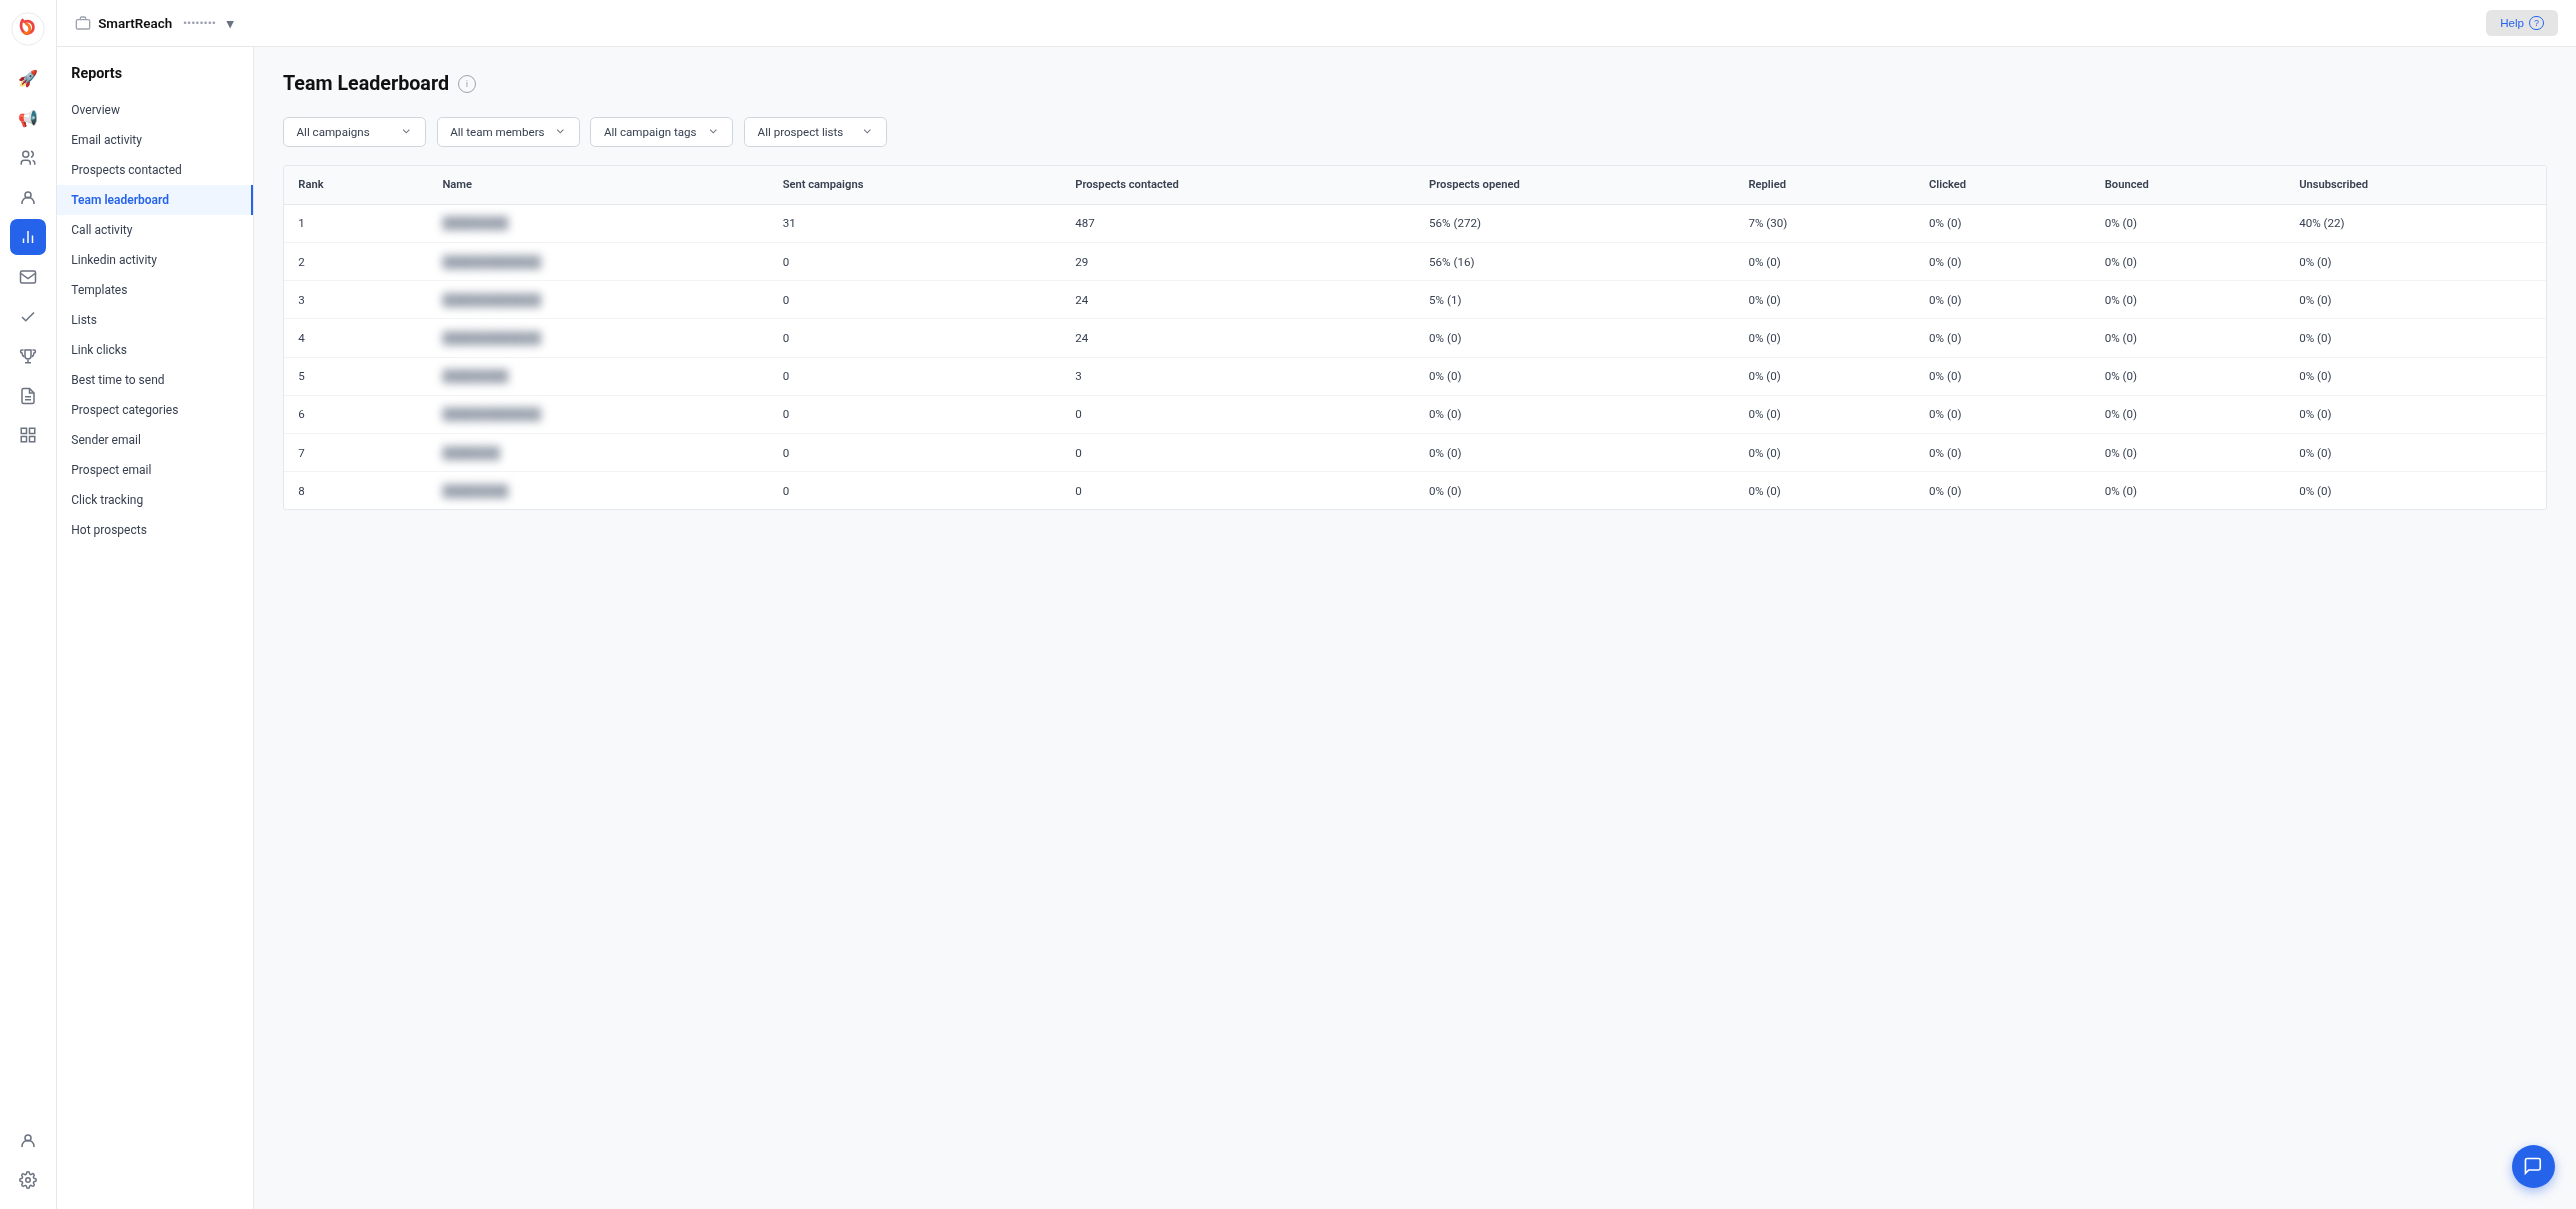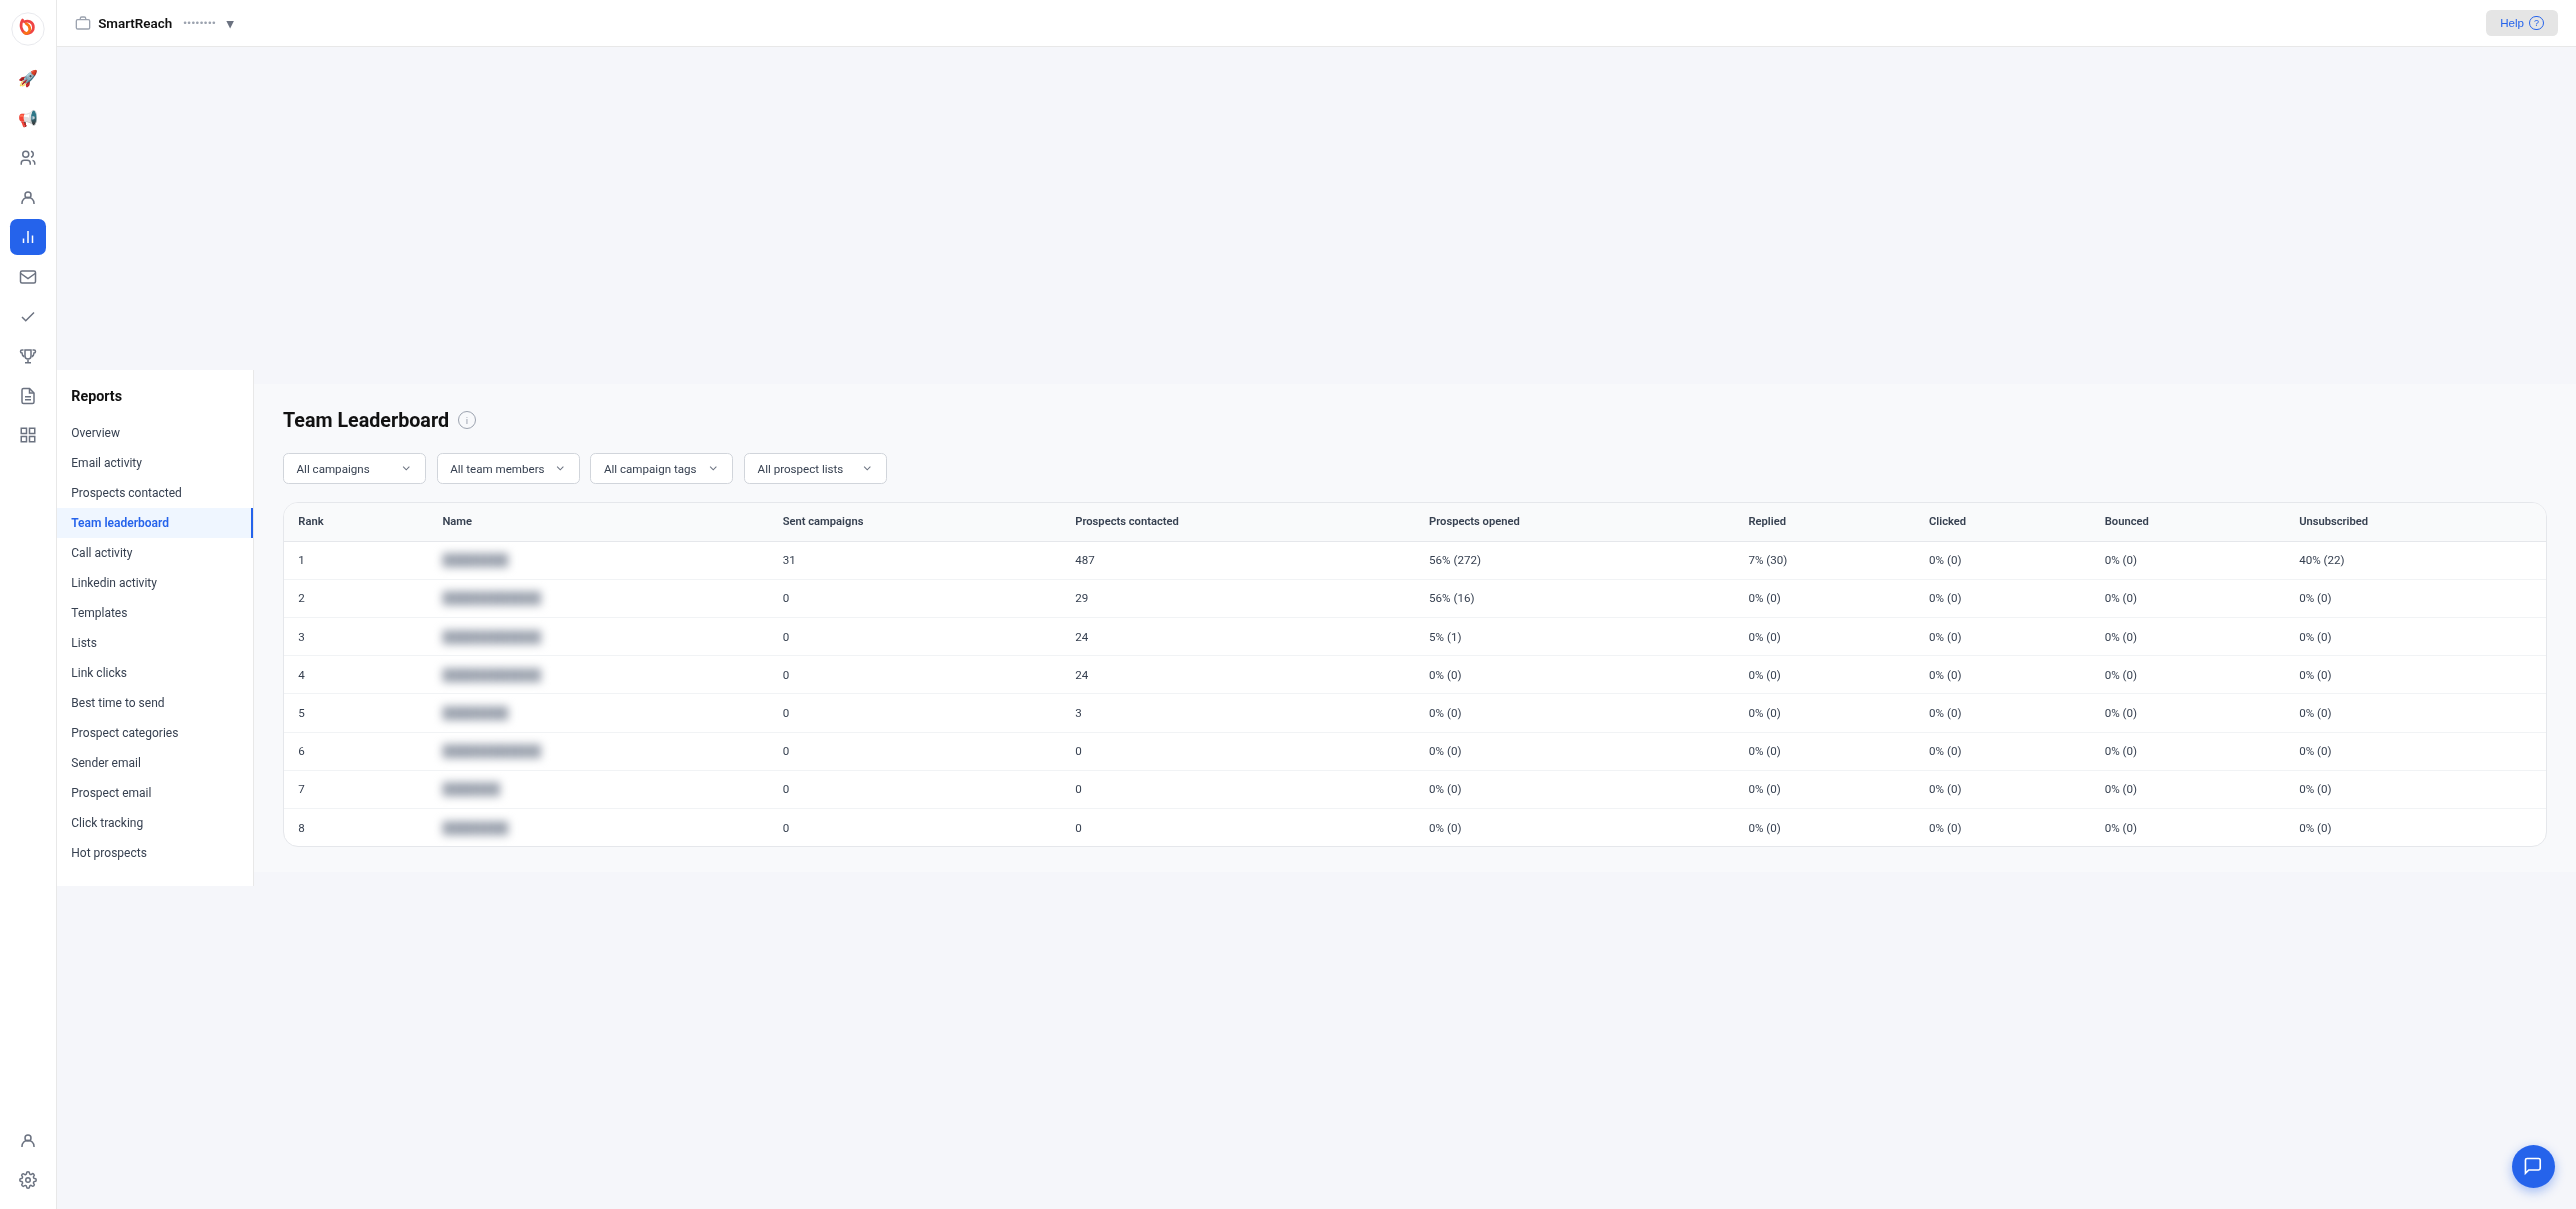--- a/index.html
+++ b/index.html
@@ -91,21 +91,20 @@
       display: flex;
       align-items: center;
       gap: 5.4px;
     }
 
     
     .content-area {
       display: flex;
       flex: 1;
       overflow: hidden;
-      align-items: center;
     }
 
     
     .sidebar {
       width: 197px;
       background: #fff;
       border-right: 0.9px solid #e8e8e8;
       padding: 18px 0;
       flex-shrink: 0;
       overflow-y: auto;
@@ -216,21 +215,21 @@
       align-items: center;
       gap: 7.2px;
       min-width: 143px;
     }
     .select-dropdown svg { margin-left: auto; }
 
     
     .table-container {
       background: #fff;
       border: 0.9px solid #e5e7eb;
-      border-radius: 15px;
+      border-radius: 3px;
       overflow: hidden;
     }
     table {
       width: 100%;
       border-collapse: collapse;
     }
     thead tr {
       background: #f9fafb;
       border-bottom: 0.9px solid #e5e7eb;
     }

